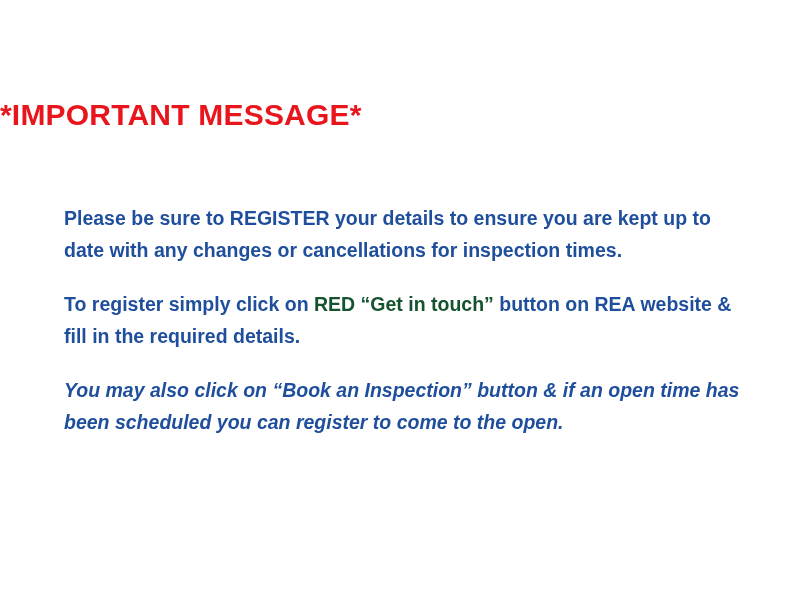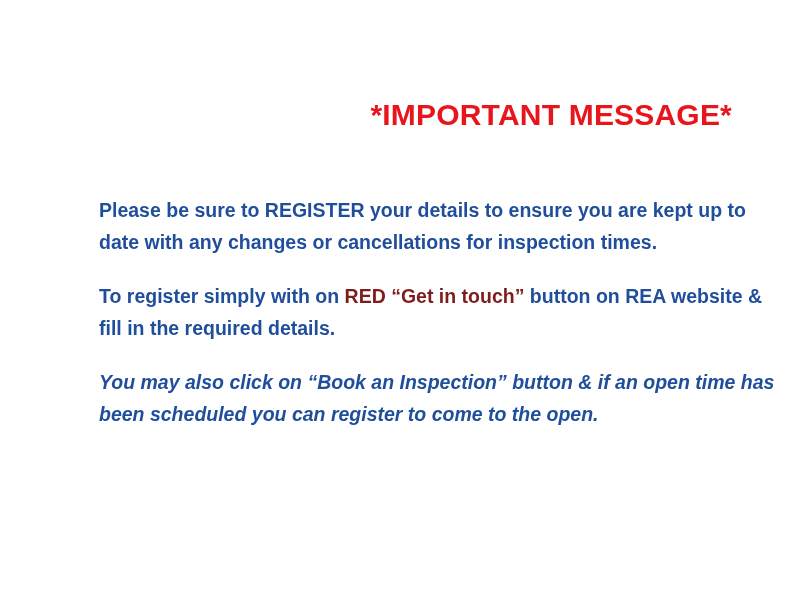--- a/index.html
+++ b/index.html
@@ -17,64 +17,63 @@
     position: relative;
     width: 800px;
     height: 600px;
     box-sizing: border-box;
   }
   .title {
     position: absolute;
     top: 98px;
     left: 0;
     width: 732px;
-    text-align: right;
+    text-align: left;
     color: #e8161c;
     font-size: 30px;
     font-weight: bold;
     letter-spacing: 0.2px;
     line-height: 1.1;
   }
   .body-block {
     position: absolute;
-    top: 195px;
+    top: 203px;
     left: 64px;
     width: 676px;
-    margin-left: 35px;
   }
   .para {
     color: #1f4e9c;
     font-size: 19.5px;
     font-weight: bold;
     line-height: 1.62;
     margin: 0 0 23px 0;
   }
   .para:last-child {
     margin-bottom: 0;
     font-style: italic;
   }
   .hl-red {
-    color: #7f1d1d;
+    color: #14532d;
   }
 </style>
 </head>
 <body>
 
 <div class="slide">
 
   <div class="title">*IMPORTANT MESSAGE*</div>
 
   <div class="body-block">
 
     <p class="para">
       <span>Please be sure to REGISTER your details to ensure you are kept up to date with any changes or cancellations for inspection times.</span>
     </p>
 
     <p class="para">
-      <span>To register simply with on </span><span class="hl-red">RED “Get in touch”</span><span> button on REA website &amp; fill in the required details.</span>
+      <span>To register simply click on </span><span class="hl-red">RED “Get in touch”</span><span> button on REA website &amp; fill in the required details.</span>
     </p>
 
 
     <p class="para">
       <span>You may also click on “Book an Inspection” button &amp; if an open time has been scheduled you can register to come to the open.</span>
     </p>
 
   </div>
 
 </div>

